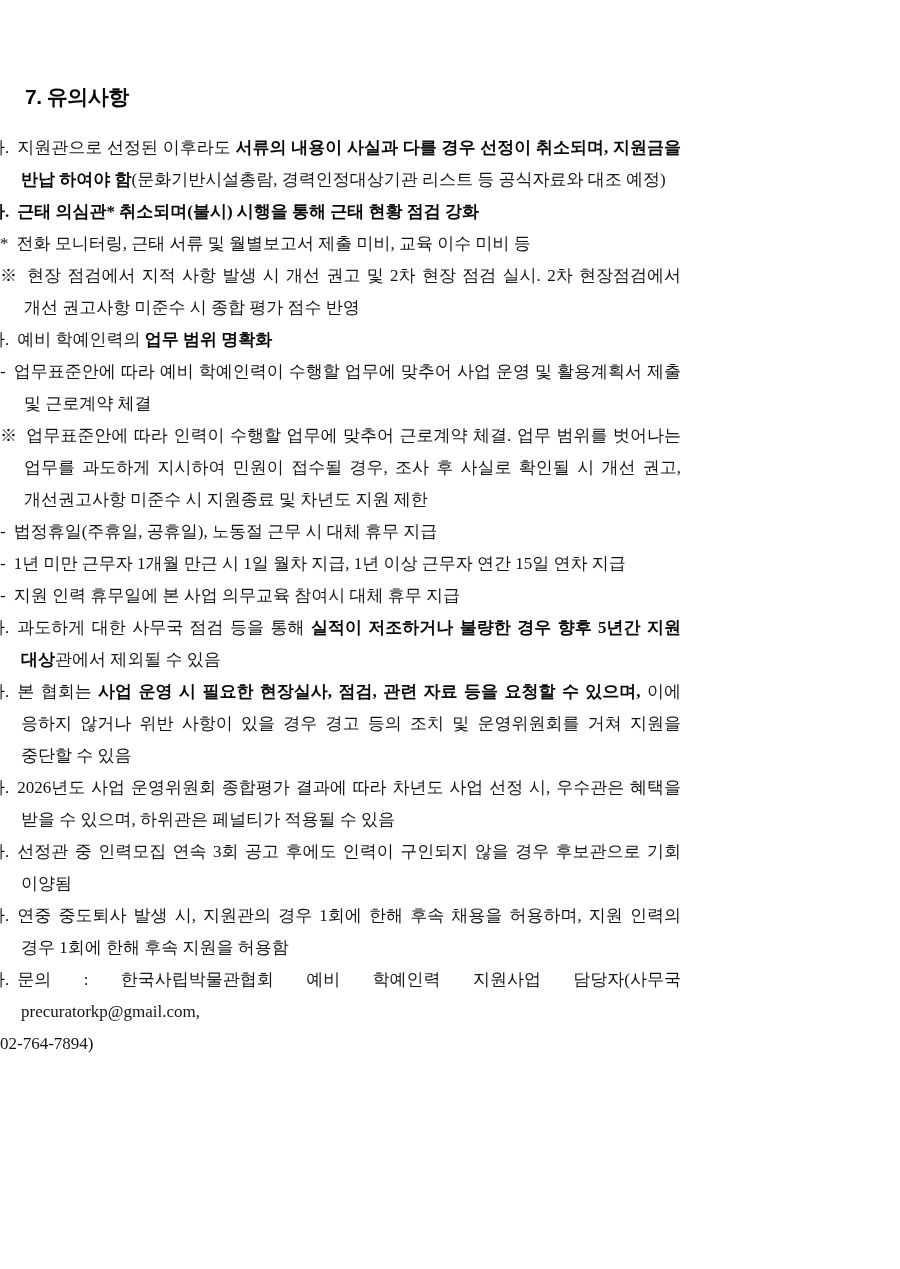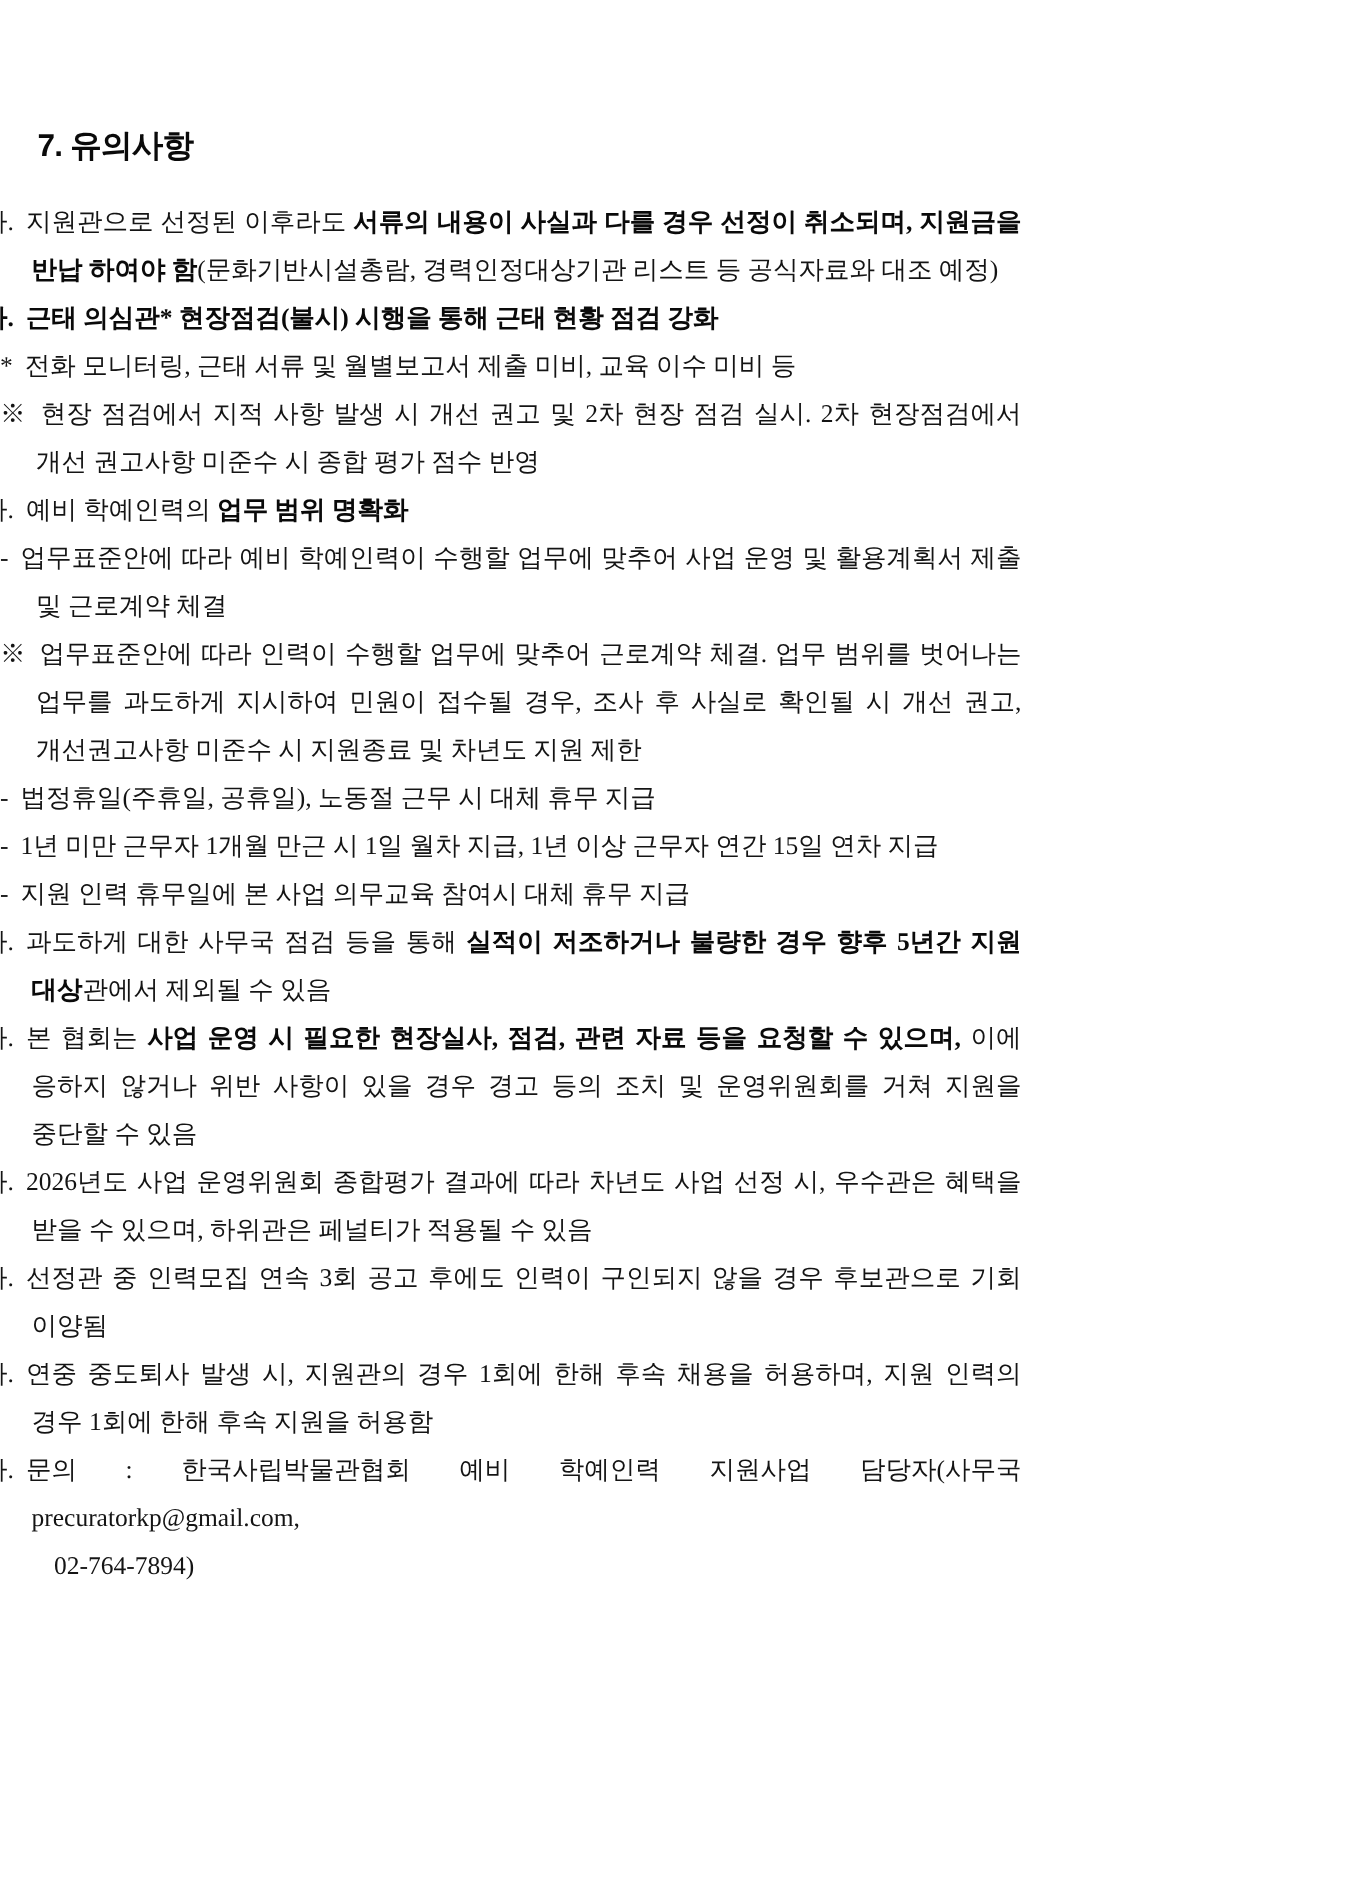--- a/index.html
+++ b/index.html
@@ -45,34 +45,33 @@
   }
   
   .lvl-sub {
     margin-left: 78px;
     padding-left: 24px;
     text-indent: -24px;
   }
   
   .lvl-cont {
     margin-left: 133px;
-    padding-left: 36px;
   }
   .marker { margin-right: 8px; }
   .b { font-weight: 700; color: #0a0a0a; }
 </style>
 </head>
 <body>
 
 <div class="page">
   <h1 class="section-heading">7. 유의사항</h1>
 
   <main class="notice-list">
       <p class="lvl-item"><span class="marker">가.</span><span>지원관으로 선정된 이후라도 </span><span class="b">서류의 내용이 사실과 다를 경우 선정이 취소되며, 지원금을 반납 하여야 함</span><span>(문화기반시설총람, 경력인정대상기관 리스트 등 공식자료와 대조 예정)</span></p>
-      <p class="lvl-item"><span class="marker b">나.</span><span class="b">근태 의심관* 현장점검(불시) 시행을 통해 근태 현황 점검 강화</span></p>
+      <p class="lvl-item"><span class="marker b">나.</span><span class="b">근태 의심관* 취소되며(불시) 시행을 통해 근태 현황 점검 강화</span></p>
       <p class="lvl-sub"><span class="marker">*</span><span>전화 모니터링, 근태 서류 및 월별보고서 제출 미비, 교육 이수 미비 등</span></p>
       <p class="lvl-sub"><span class="marker">※</span><span>현장 점검에서 지적 사항 발생 시 개선 권고 및 2차 현장 점검 실시. 2차 현장점검에서 개선 권고사항 미준수 시 종합 평가 점수 반영</span></p>
       <p class="lvl-item"><span class="marker">다.</span><span>예비 학예인력의 </span><span class="b">업무 범위 명확화</span></p>
       <p class="lvl-sub"><span class="marker">-</span><span>업무표준안에 따라 예비 학예인력이 수행할 업무에 맞추어 사업 운영 및 활용계획서 제출 및 근로계약 체결</span></p>
       <p class="lvl-sub"><span class="marker">※</span><span>업무표준안에 따라 인력이 수행할 업무에 맞추어 근로계약 체결. 업무 범위를 벗어나는 업무를 과도하게 지시하여 민원이 접수될 경우, 조사 후 사실로 확인될 시 개선 권고, 개선권고사항 미준수 시 지원종료 및 차년도 지원 제한</span></p>
       <p class="lvl-sub"><span class="marker">-</span><span>법정휴일(주휴일, 공휴일), 노동절 근무 시 대체 휴무 지급</span></p>
       <p class="lvl-sub"><span class="marker">-</span><span>1년 미만 근무자 1개월 만근 시 1일 월차 지급, 1년 이상 근무자 연간 15일 연차 지급</span></p>
       <p class="lvl-sub"><span class="marker">-</span><span>지원 인력 휴무일에 본 사업 의무교육 참여시 대체 휴무 지급</span></p>
       <p class="lvl-item"><span class="marker">마.</span><span>과도하게 대한 사무국 점검 등을 통해 </span><span class="b">실적이 저조하거나 불량한 경우 향후 5년간 지원 대상</span><span>관에서 제외될 수 있음</span></p>
       <p class="lvl-item"><span class="marker">바.</span><span>본 협회는 </span><span class="b">사업 운영 시 필요한 현장실사, 점검, 관련 자료 등을 요청할 수 있으며,</span><span> 이에 응하지 않거나 위반 사항이 있을 경우 경고 등의 조치 및 운영위원회를 거쳐 지원을 중단할 수 있음</span></p>

